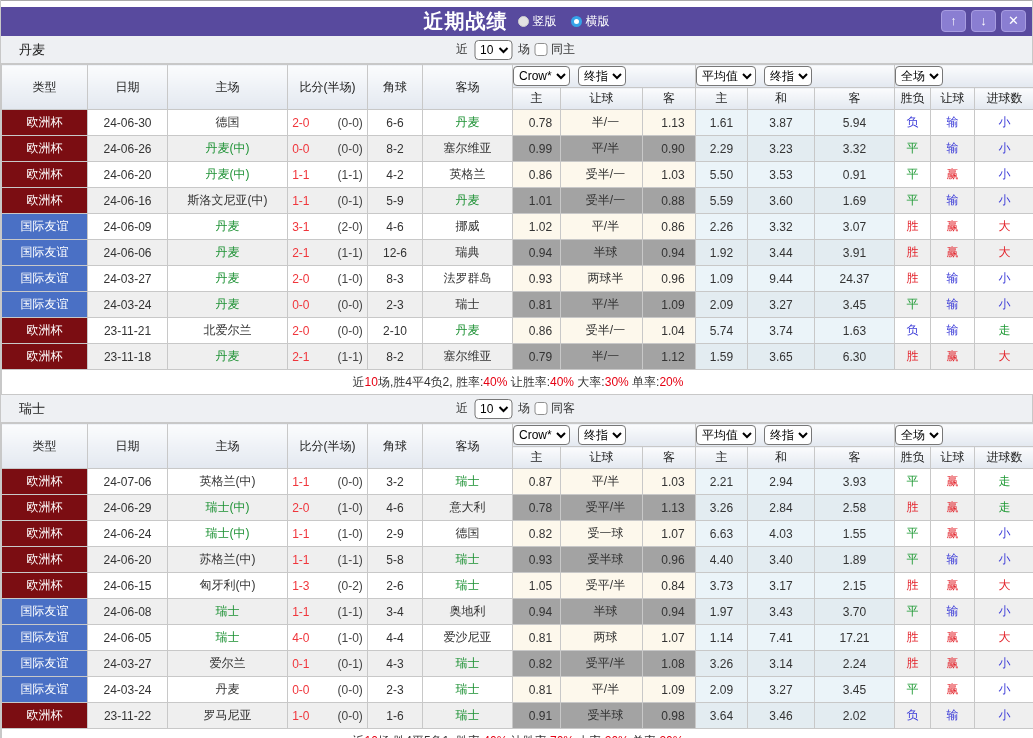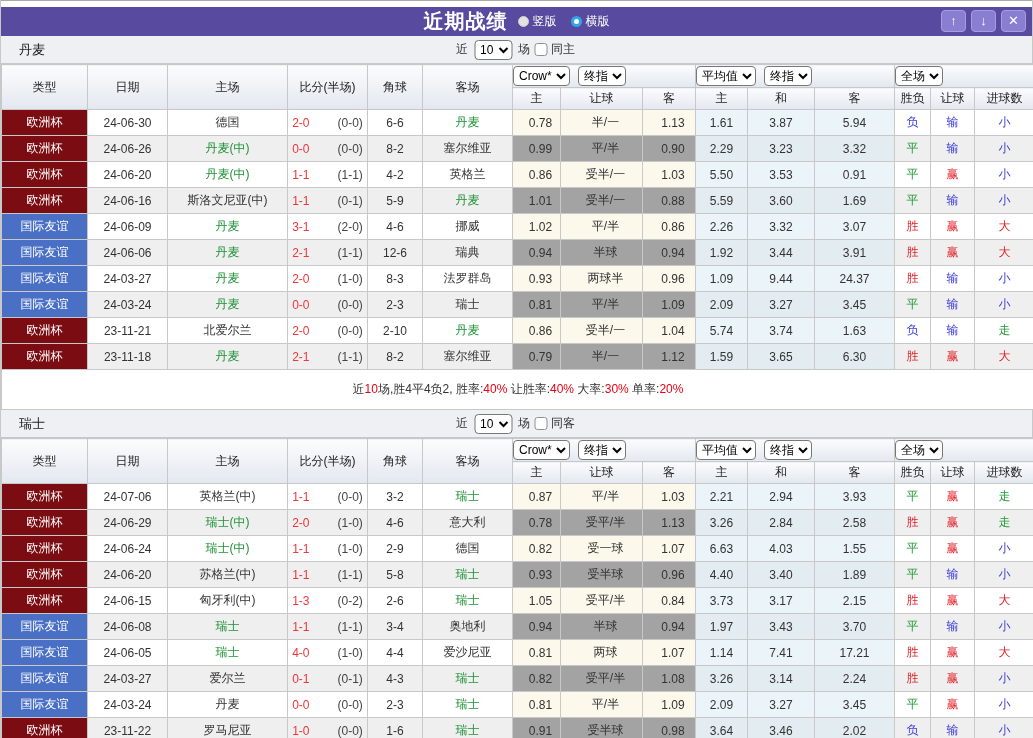--- a/index.html
+++ b/index.html
@@ -27,21 +27,21 @@
   .cb.checked{background:#2494ec;border:1px solid #2494ec;position:relative;}
   .cb.checked::after{content:"✓";position:absolute;left:1px;top:-1px;color:#fff;font-size:11px;font-weight:bold;}
   .flabel{margin-right:2px;}
   
   table{border-collapse:collapse;table-layout:fixed;width:1031px;}
   th,td{border:1px solid #c8c8c8;overflow:hidden;white-space:nowrap;text-align:center;font-weight:normal;font-size:12px;padding:0;}
   thead th{background:linear-gradient(#fbfcfd,#e3e8f0);color:#222;height:21px;}
   thead tr.hrow1 th{height:22px;}
   .selwrap{display:flex;align-items:center;justify-content:flex-start;gap:8px;}
   tbody tr{height:26px;}
-  tr.summary-row{height:40px;}
+  tr.summary-row{height:25px;}
   td.type{color:#fff;}
   td.type.euro{background:#7b0d12;}
   td.type.friendly{background:#4a70c5;}
   td.plain{background:#fff;}
   tr.stripe td.plain{background:#efefef;}
   td.crow{background:#fdf8ec;padding-left:8px;}
   tr.stripe td.crow{background:#a3a3a3;}
   td.avg{background:#ebf4f9;}
   tr.stripe td.avg{background:#e3ecf1;}
   .team-feat{color:#1e9235;}

